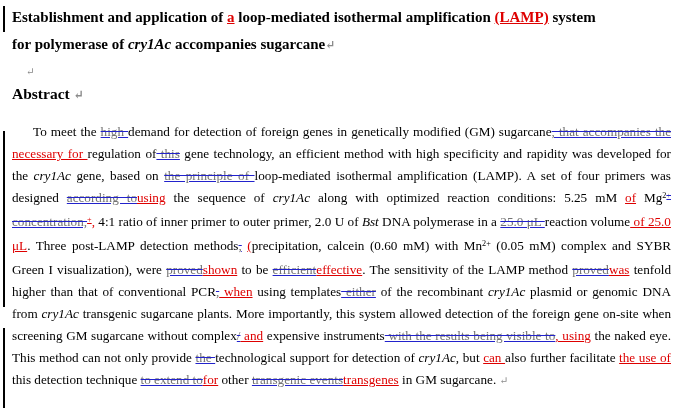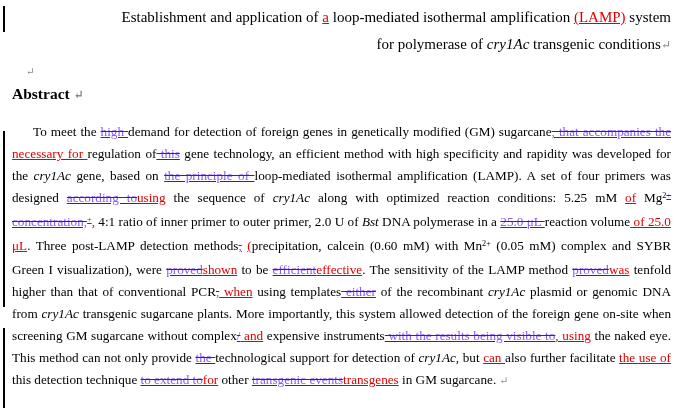--- a/index.html
+++ b/index.html
@@ -7,48 +7,48 @@
     width:680px;height:411px;background:#ffffff;position:relative;
     overflow:hidden;
     font-family:"Liberation Serif","DejaVu Serif",serif;
     color:#000;
   }
   .change-bar{position:absolute;left:3px;width:2px;background:#000;}
   .bar-title{top:6px;height:26px;}
   .bar-body-1{top:131px;height:176px;}
   .bar-body-2{top:328px;height:80px;}
   .doc{padding:0 9px 0 12px;}
-  .title-block{padding-top:4px;text-align:right;font-weight:normal;font-size:15px;line-height:27px;}
+  .title-block{padding-top:4px;text-align:left;font-weight:bold;font-size:15px;line-height:27px;}
   .blank-line{height:26px;line-height:24px;font-size:13px;padding-left:14px;}
   .abstract-heading{margin:0 0 0 0;font-size:15.5px;font-weight:bold;line-height:18px;height:18px;}
   .abstract-paragraph{
     margin:18px 0 0 0;font-size:13.2px;line-height:22px;
     text-align:justify;text-indent:21px;
   }
   
   .it{font-style:italic;}
-  .del{color:#8b5cf6;text-decoration:underline line-through;text-decoration-color:#2222CC;}
+  .del{color:#737373;text-decoration:underline line-through;text-decoration-color:#2222CC;}
   .ins{color:#DE0000;text-decoration:underline;text-decoration-color:#DE0000;}
   .sup{font-size:0.62em;vertical-align:baseline;position:relative;top:-0.55em;}
   .pmark{color:#8a8a8a;font-size:0.8em;text-decoration:none;}
 </style>
 </head>
 <body>
 
 <div class="page">
 
   <div class="change-bar bar-title"></div>
   <div class="change-bar bar-body-1"></div>
   <div class="change-bar bar-body-2"></div>
 
   <div class="doc">
 
     <div class="title-block">
       <div><span>Establishment and application of </span><span class="ins">a</span><span> loop-mediated isothermal amplification </span><span class="ins">(LAMP)</span><span> system</span></div>
-      <div><span>for polymerase of </span><span class="it">cry1Ac</span><span> transgenic conditions</span><span class="pmark">↵</span></div>
+      <div><span>for polymerase of </span><span class="it">cry1Ac</span><span> accompanies sugarcane</span><span class="pmark">↵</span></div>
     </div>
 
     <div class="blank-line"><span class="pmark">↵</span></div>
 
     <h2 class="abstract-heading"><span>Abstract </span><span class="pmark">↵</span></h2>
 
     <p class="abstract-paragraph"><span>To meet the </span><span class="del">high </span><span>demand for detection of foreign genes in genetically modified (GM) sugarcane</span><span class="del">, that accompanies the</span><span class="ins"> necessary for </span><span>regulation of</span><span class="del"> this</span><span> gene technology, an efficient method with high specificity and rapidity was developed for the </span><span class="it">cry1Ac</span><span> gene, based on </span><span class="del">the principle of </span><span>loop-mediated isothermal amplification (LAMP). A set of four primers was designed </span><span class="del">according to</span><span class="ins">using</span><span> the sequence of </span><span class="it">cry1Ac</span><span> along with optimized reaction conditions: 5.25 mM </span><span class="ins">of</span><span> Mg</span><span class="sup">2</span><span class="sup del">+</span><span class="del"> concentration,</span><span class="sup ins">+</span><span class="ins">,</span><span> 4:1 ratio of inner primer to outer primer, 2.0 U of </span><span class="it">Bst</span><span> DNA polymerase in a </span><span class="del">25.0 μL </span><span>reaction volume</span><span class="ins"> of 25.0 μL</span><span>. Three post-LAMP detection methods</span><span class="del">,</span><span> </span><span class="ins">(</span><span>precipitation, calcein (0.60 mM) with Mn</span><span class="sup">2+</span><span> (0.05 mM) complex and SYBR Green I visualization), were </span><span class="del">proved</span><span class="ins">shown</span><span> to be </span><span class="del">efficient</span><span class="ins">effective</span><span>. The sensitivity of the LAMP method </span><span class="del">proved</span><span class="ins">was</span><span> tenfold higher than that of conventional PCR</span><span class="del">,</span><span class="ins"> when</span><span> using templates</span><span class="del"> either</span><span> of the recombinant </span><span class="it">cry1Ac</span><span> plasmid or genomic DNA from </span><span class="it">cry1Ac</span><span> transgenic sugarcane plants. More importantly, this system allowed detection of the foreign gene on-site when screening GM sugarcane without complex</span><span class="del">/</span><span class="ins"> and</span><span> expensive instruments</span><span class="del"> with the results being visible to</span><span class="ins">, using</span><span> the naked eye. This method can not only provide </span><span class="del">the </span><span>technological support for detection of </span><span class="it">cry1Ac</span><span>, but </span><span class="ins">can </span><span>also further facilitate </span><span class="ins">the use of </span><span>this detection technique </span><span class="del">to extend to</span><span class="ins">for</span><span> other </span><span class="del">transgenic events</span><span class="ins">transgenes</span><span> in GM sugarcane. </span><span class="pmark">↵</span></p>
 
   </div>
 </div>

